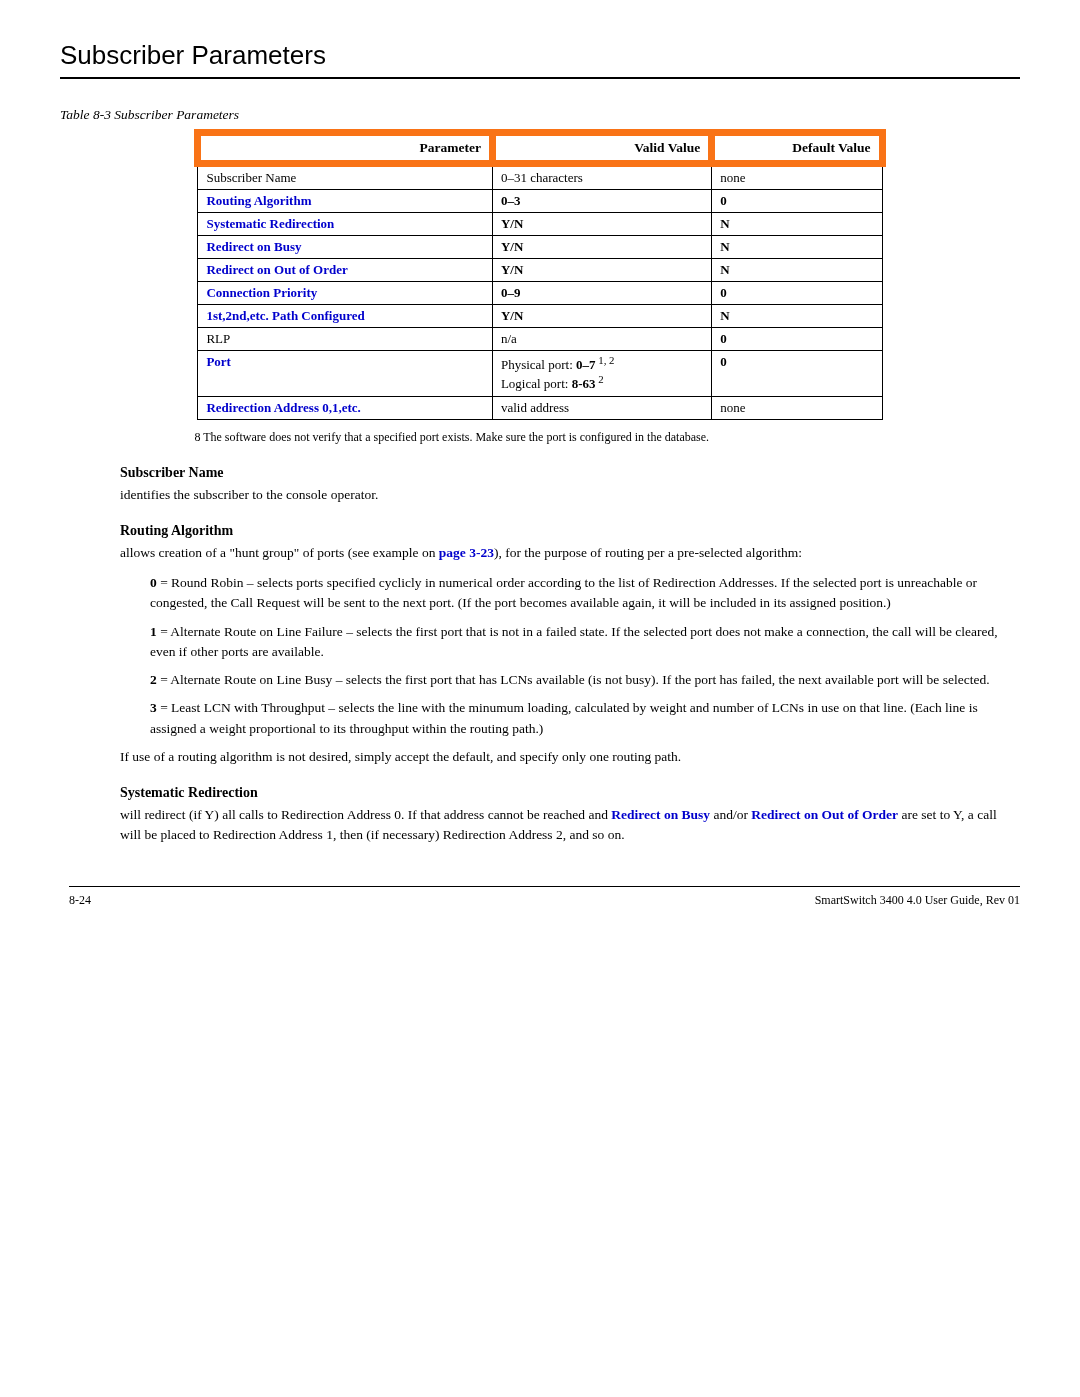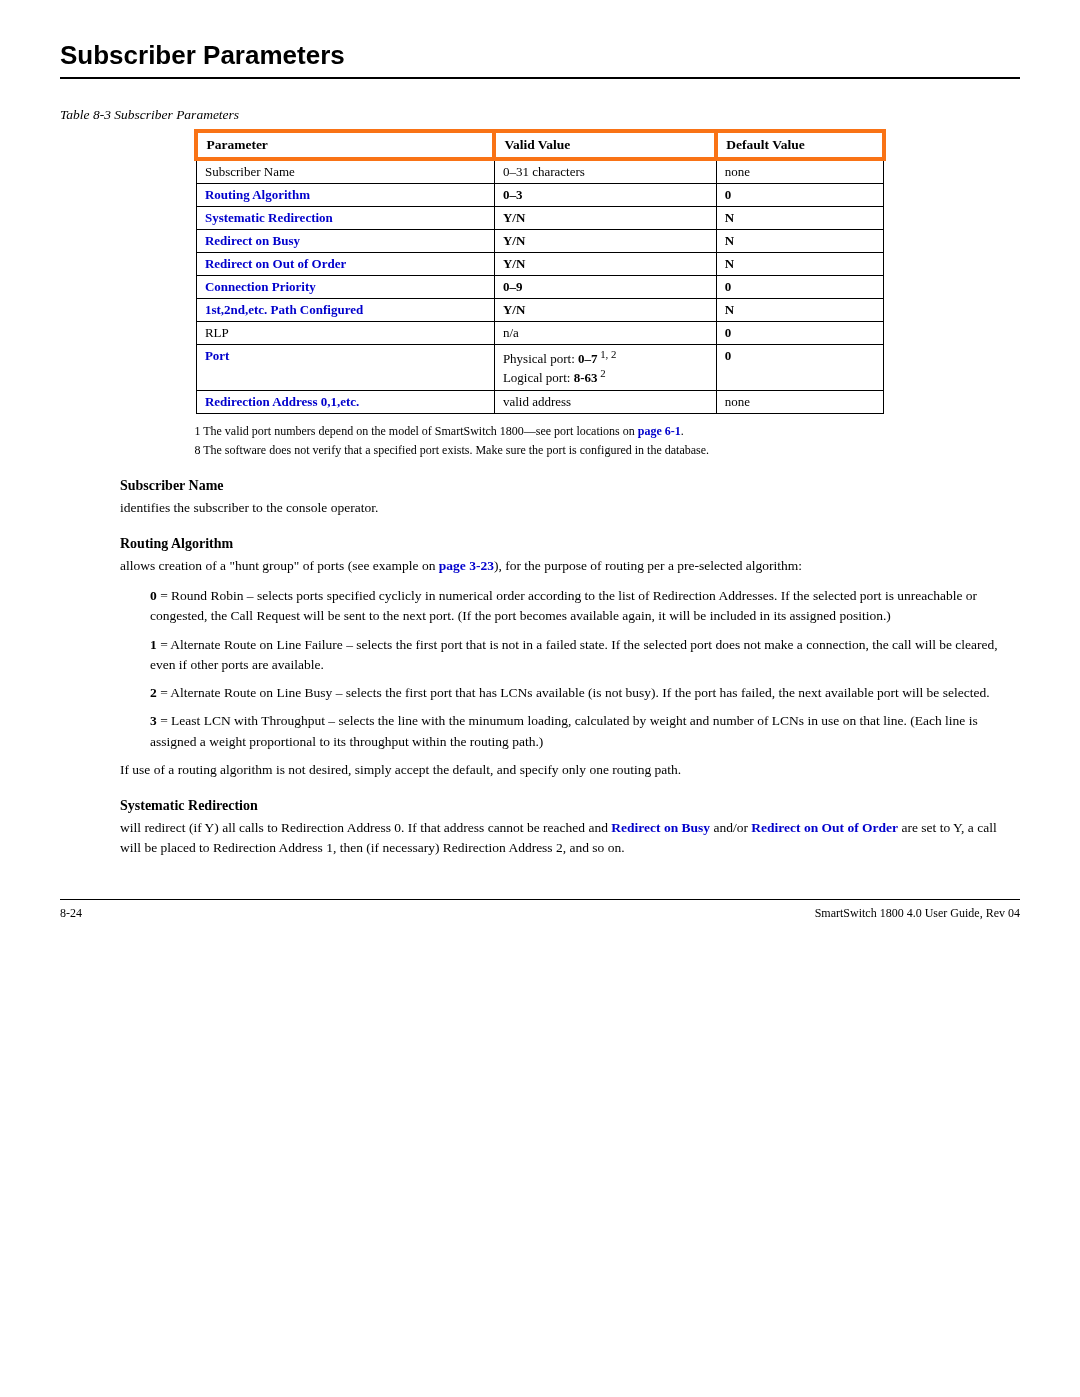--- a/index.html
+++ b/index.html
@@ -7,44 +7,44 @@
       font-family: "Times New Roman", Times, serif;
       font-size: 13.5px;
       color: #000;
       background: #fff;
       padding: 40px 60px 60px 60px;
       max-width: 1080px;
       margin: 0 auto;
     }
     h1.page-title {
       font-size: 26px;
-      font-weight: bold;
+      font-weight: normal;
       border-bottom: 2px solid #000;
       padding-bottom: 6px;
       margin-bottom: 28px;
       font-family: Arial, sans-serif;
     }
     .table-caption {
       font-style: italic;
       font-size: 13.5px;
       margin-bottom: 6px;
     }
     table.params-table {
       width: 72%;
       margin: 0 auto 10px auto;
       border-collapse: collapse;
       font-size: 13px;
     }
     table.params-table th {
       background: #fff;
-      border: 4px solid #f97316;
+      border: 7px solid #f97316;
       padding: 4px 8px;
       font-weight: bold;
       font-size: 13.5px;
-      text-align: left;
+      text-align: right;
     }
     table.params-table td {
       border: 1px solid #000;
       padding: 3px 8px;
       vertical-align: top;
     }
     .link-blue { color: #0000cc; font-weight: bold; text-decoration: none; }
     .footnotes {
       width: 72%;
       margin: 0 auto 20px auto;
@@ -75,20 +75,21 @@
       margin-bottom: 8px;
       line-height: 1.5;
     }
     .footer-bar {
       display: flex;
       justify-content: space-between;
       border-top: 1px solid #000;
       margin-top: 40px;
       padding-top: 6px;
       font-size: 12px;
+      margin-left: 9px;
     }
   </style>
 </head>
 <body>
 
 <h1 class="page-title">Subscriber Parameters</h1>
 
 <p class="table-caption">Table 8-3   Subscriber Parameters</p>
 
 <table class="params-table">
@@ -150,21 +151,20 @@
       </tr>
       <tr>
         <td><a class="link-blue" href="#">Redirection Address 0,1,etc.</a></td>
         <td>valid address</td>
         <td>none</td>
       </tr>
     </tbody>
 </table>
 
 <div class="footnotes" id="footnotes-container">
-    <p>1   The valid port numbers depend on the model of SmartSwitch 1800—see port locations on <a class="link-blue" href="#">page 6-1</a>.</p>
     <p>8   The software does not verify that a specified port exists. Make sure the port is configured in the database.</p>
   </div>
 
 <p class="section-heading">Subscriber Name</p>
 <div class="section-body">
   <p>identifies the subscriber to the console operator.</p>
 </div>
 
 <p class="section-heading">Routing Algorithm</p>
 <div class="section-body">
@@ -180,14 +180,14 @@
   <p>If use of a routing algorithm is not desired, simply accept the default, and specify only one routing path.</p>
 </div>
 
 <p class="section-heading">Systematic Redirection</p>
 <div class="section-body">
   <p id="systematic-redirection-para">will redirect (if Y) all calls to Redirection Address 0. If that address cannot be reached and <a class="link-blue" href="#">Redirect on Busy</a> and/or <a class="link-blue" href="#">Redirect on Out of Order</a> are set to Y, a call will be placed to Redirection Address 1, then (if necessary) Redirection Address 2, and so on.</p>
 </div>
 
 <div class="footer-bar">
   <span>8-24</span>
-  <span>SmartSwitch 1800 4.0 User Guide, Rev 04</span>
+  <span>SmartSwitch 3400 4.0 User Guide, Rev 01</span>
 </div>
 
 </body></html>

